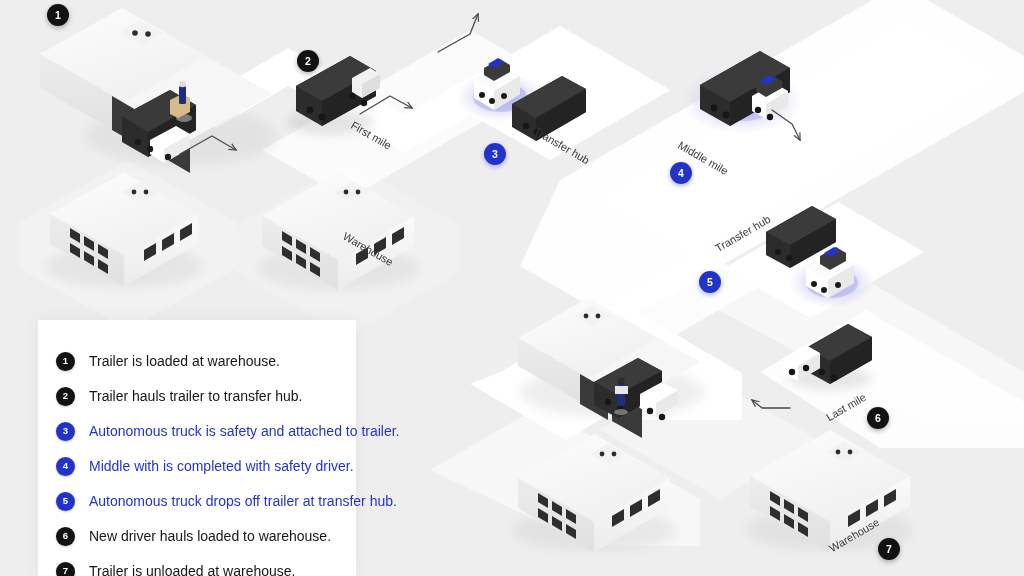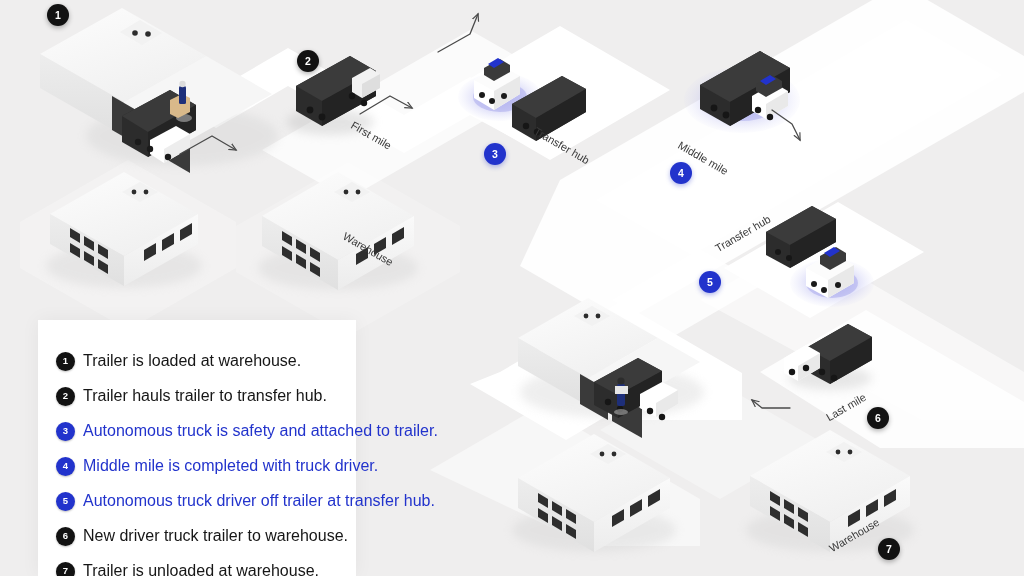--- a/index.html
+++ b/index.html
@@ -33,21 +33,21 @@
     flex:0 0 auto;
     width:19px;height:19px;border-radius:50%;
     display:flex;align-items:center;justify-content:center;
     color:#ffffff;font-size:9.5px;font-weight:bold;
     letter-spacing:0;line-height:1;
     box-shadow:0 1px 2px rgba(0,0,0,.25);
   }
   .badge.dark{background:#121212;}
   .badge.blue{background:#2233cc;}
   .legend-text{
-    margin-left:8px;font-size:16px;line-height:1.2;
+    margin-left:14px;font-size:14px;line-height:1.2;
     white-space:nowrap;
   }
   .legend-text.dark{color:#161616;}
   .legend-text.blue{color:#2233cc;}
 
   
   .marker{
     position:absolute;width:22px;height:22px;border-radius:50%;
     display:flex;align-items:center;justify-content:center;
     color:#fff;font-size:10.5px;font-weight:bold;line-height:1;
@@ -417,28 +417,28 @@
       <li class="legend-item">
         <span class="badge dark">2</span>
         <span class="legend-text dark">Trailer hauls trailer to transfer hub.</span>
       </li>
       <li class="legend-item">
         <span class="badge blue">3</span>
         <span class="legend-text blue">Autonomous truck is safety and attached to trailer.</span>
       </li>
       <li class="legend-item">
         <span class="badge blue">4</span>
-        <span class="legend-text blue">Middle mile is completed with truck driver.</span>
+        <span class="legend-text blue">Middle with is completed with safety driver.</span>
       </li>
       <li class="legend-item">
         <span class="badge blue">5</span>
-        <span class="legend-text blue">Autonomous truck driver off trailer at transfer hub.</span>
+        <span class="legend-text blue">Autonomous truck drops off trailer at transfer hub.</span>
       </li>
       <li class="legend-item">
         <span class="badge dark">6</span>
-        <span class="legend-text dark">New driver truck trailer to warehouse.</span>
+        <span class="legend-text dark">New driver hauls loaded to warehouse.</span>
       </li>
       <li class="legend-item">
         <span class="badge dark">7</span>
         <span class="legend-text dark">Trailer is unloaded at warehouse.</span>
       </li>
     </ul>
 </div>
 
 </body></html>

